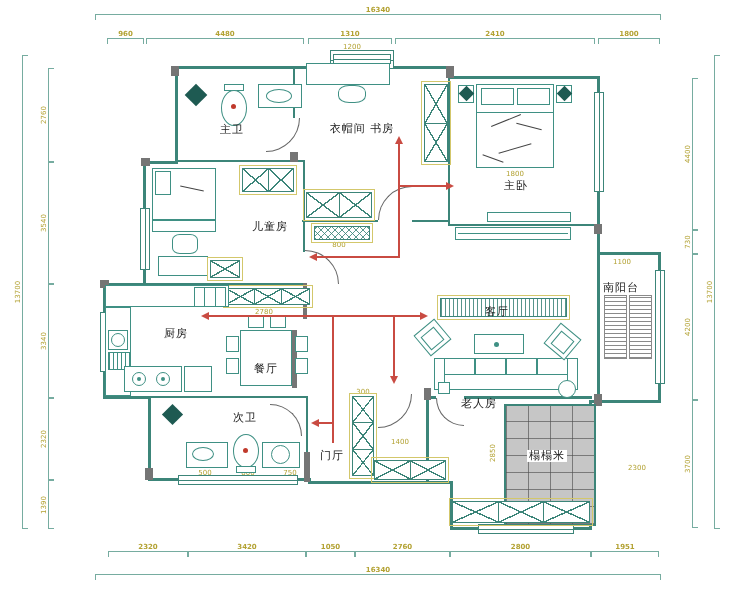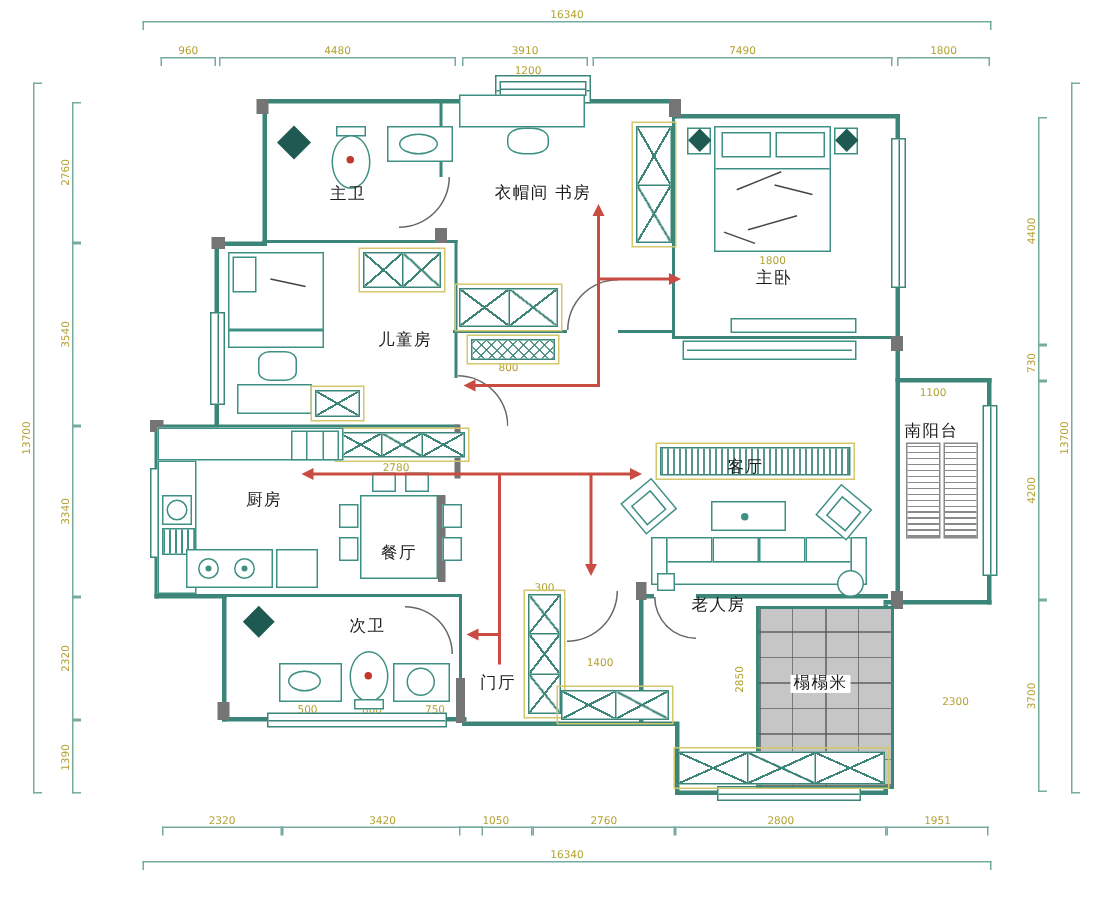--- a/index.html
+++ b/index.html
@@ -57,53 +57,53 @@
   .ra.d{border-left:4px solid transparent;border-right:4px solid transparent;border-top:8px solid #c94b42;}
   
   .label{position:absolute;font-size:11px;line-height:1.1;color:#1a1a1a;white-space:nowrap;
          letter-spacing:1px;transform:translate(-50%,-50%);}
   .chip{background:#fff;padding:0 2px;}
   
   .dimseg{position:absolute;box-sizing:border-box;}
   .dimseg.h{height:6px;border-top:1px solid #76aca0;border-left:1px solid #76aca0;border-right:1px solid #76aca0;}
   .dimseg.v{width:6px;border-left:1px solid #76aca0;border-top:1px solid #76aca0;border-bottom:1px solid #76aca0;}
   .dimlabel{position:absolute;font-size:7px;color:#b3a233;white-space:nowrap;}
-  .dimseg.h .dimlabel{left:50%;top:-9px;transform:translateX(-50%);}
+  .dimseg.h .dimlabel{left:50%;top:-9px;transform:translateX(-50%);font-weight:bold;}
   .dimseg.v .dimlabel{top:50%;left:-5px;transform:translate(-50%,-50%) rotate(-90deg);}
   .smalldim{position:absolute;font-size:7px;color:#b3a233;white-space:nowrap;transform:translate(-50%,-50%);}
   .smalldim.rot{transform:translate(-50%,-50%) rotate(-90deg);}
 </style>
 </head>
 <body>
 
 <div id="canvas">
 
   <div>
       <div class="dimseg h" style="left: 95px; top: 14px; width: 566px;">
         <span class="dimlabel">16340</span>
       </div>
       <div class="dimseg h" style="left: 107px; top: 38px; width: 37px;">
         <span class="dimlabel">960</span>
       </div>
       <div class="dimseg h" style="left: 146px; top: 38px; width: 158px;">
         <span class="dimlabel">4480</span>
       </div>
       <div class="dimseg h" style="left: 308px; top: 38px; width: 84px;">
-        <span class="dimlabel">3910</span>
+        <span class="dimlabel">1310</span>
       </div>
       <div class="dimseg h" style="left: 395px; top: 38px; width: 200px;">
-        <span class="dimlabel">7490</span>
+        <span class="dimlabel">2410</span>
       </div>
       <div class="dimseg h" style="left: 598px; top: 38px; width: 62px;">
         <span class="dimlabel">1800</span>
       </div>
       <div class="dimseg h" style="left: 108px; top: 551px; width: 80px;">
         <span class="dimlabel">2320</span>
       </div>
-      <div class="dimseg h" style="left: 188px; top: 551px; width: 134px;">
+      <div class="dimseg h" style="left: 188px; top: 551px; width: 118px;">
         <span class="dimlabel">3420</span>
       </div>
       <div class="dimseg h" style="left: 306px; top: 551px; width: 49px;">
         <span class="dimlabel">1050</span>
       </div>
       <div class="dimseg h" style="left: 355px; top: 551px; width: 95px;">
         <span class="dimlabel">2760</span>
       </div>
       <div class="dimseg h" style="left: 450px; top: 551px; width: 141px;">
         <span class="dimlabel">2800</span>

